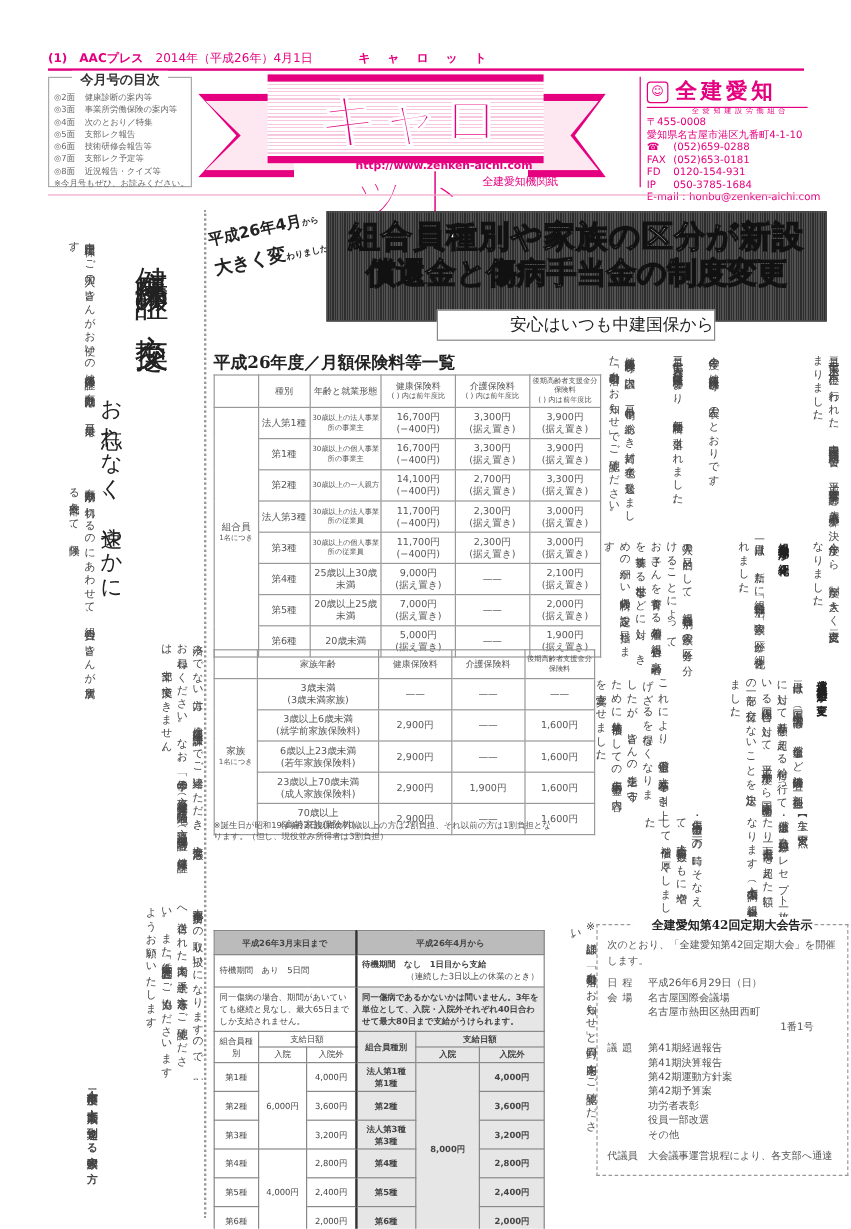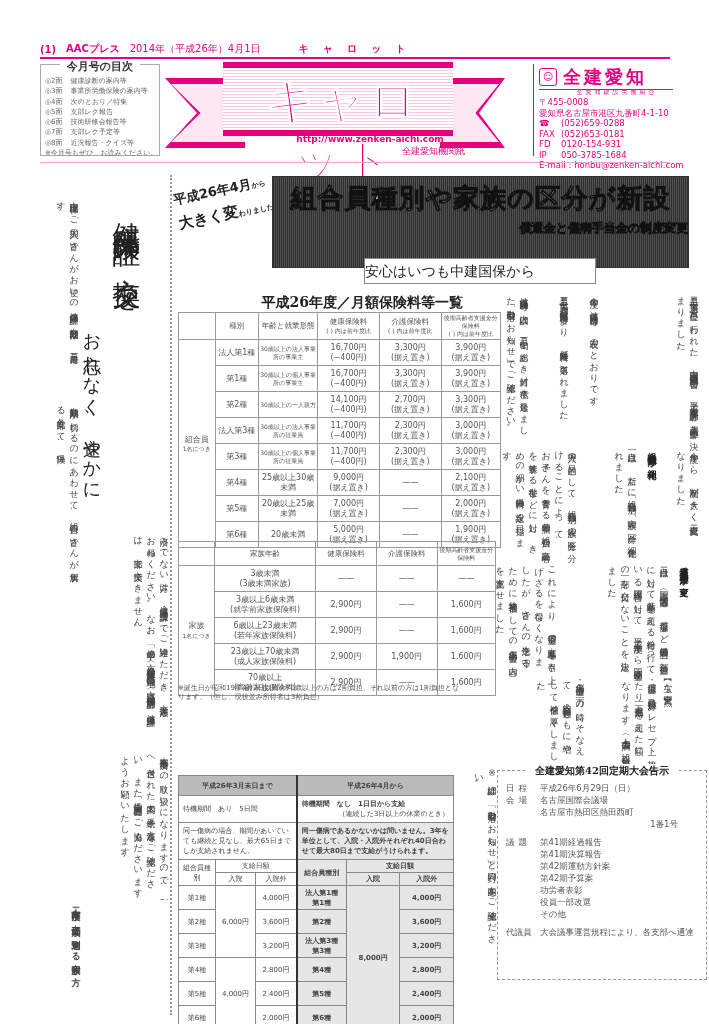--- a/index.html
+++ b/index.html
@@ -33,42 +33,42 @@
 #left-dots{position:absolute;left:170px;top:175px;width:2px;height:840px;border-left:2px dotted #999}
 #h-title{position:absolute;left:110px;top:200px;font-size:28px;font-family:"DejaVu Serif",serif;color:#222;letter-spacing:2px;line-height:32px}
 #h-sub{position:absolute;left:80px;top:330px;font-size:18px;font-family:"DejaVu Serif",serif;color:#222;line-height:24px}
 #kicker{position:absolute;left:178px;top:180px;width:105px;height:70px;transform:rotate(-12deg);font-weight:bold;color:#222}
 #kicker .k1{font-size:13px}
 #kicker .k1 small{font-size:7px}
 #kicker .k2{font-size:15px;margin-top:6px}
 #kicker .k2 small{font-size:7px}
 #headline{position:absolute;left:272px;top:176px;width:417px;height:92px;background:repeating-linear-gradient(90deg,#555 0 1px,#999 1px 2px),#777;background-blend-mode:multiply;background-color:#888;border:1px solid #333}
 #headline .h1{font-size:26px;font-weight:bold;color:#fff;text-align:center;-webkit-text-stroke:1px #111;letter-spacing:1px;line-height:34px;margin-top:4px;font-family:"DejaVu Sans",sans-serif}
-#headline .h2{font-size:12px;font-weight:bold;color:#fff;text-align:right;-webkit-text-stroke:1px #111;line-height:26px}
-#tagline{position:absolute;left:364px;top:258px;width:232px;height:26px;background:#fff;border:1px solid #888;text-align:left;font-size:14px;font-family:"DejaVu Serif",serif;color:#222;line-height:24px}
-#ptable-title{position:absolute;left:178px;top:294px;width:285px;text-align:right;font-family:"DejaVu Serif",serif;font-size:14px;font-weight:bold;color:#222}
+#headline .h2{font-size:25px;font-weight:bold;color:#fff;text-align:center;-webkit-text-stroke:1px #111;line-height:26px}
+#tagline{position:absolute;left:364px;top:258px;width:232px;height:26px;background:#fff;border:1px solid #888;text-align:right;font-size:14px;font-family:"DejaVu Serif",serif;color:#222;line-height:24px}
+#ptable-title{position:absolute;left:178px;top:294px;width:285px;text-align:left;font-family:"DejaVu Serif",serif;font-size:14px;font-weight:bold;color:#222}
 table{border-collapse:collapse}
 #ptable{position:absolute;left:178px;top:312px;width:323px;font-size:8px;color:#555}
 #ptable td,#ptable th{border:1px solid #999;text-align:center;font-weight:normal;padding:1px;line-height:10px}
 #ptable th{font-size:7.5px;height:26px}
 #ptable td{height:26px}
 #ptable .sm{font-size:6px;line-height:8px}
 #ftable{position:absolute;left:178px;top:541px;width:318px;font-size:8px;color:#555}
 #ftable td,#ftable th{border:1px solid #999;text-align:center;font-weight:normal;padding:1px;line-height:10px}
 #ftable th{font-size:7.5px;height:24px}
 #ftable td{height:26px}
 #notes{position:absolute;left:178px;top:684px;width:284px;font-size:7px;color:#555;line-height:8.6px}
 #btable{position:absolute;left:178px;top:775px;width:276px;font-size:7px;color:#444}
 #btable td{border:1px solid #888;text-align:center;padding:1px;height:24px}
 #btable .hd{background:#bbb;height:20px;font-weight:bold}
 #btable .new{background:#e6e6e6;font-weight:bold}
 #btable .txt{text-align:left;padding:3px 4px;font-size:7px;line-height:10px}
 #btable .mid{height:13px}
 #notice{position:absolute;left:497px;top:770px;width:210px;height:210px;border:1px dashed #999;padding:6px 8px;font-size:8.5px;color:#555}
-#notice h4{font-family:"DejaVu Serif",serif;font-size:10px;color:#222;text-align:center;margin:-13px auto 4px;background:#fff;width:150px}
+#notice h4{font-family:"DejaVu Serif",serif;font-size:10px;color:#222;text-align:right;margin:-13px auto 4px;background:#fff;width:150px}
 #notice .intro{line-height:13px;margin-bottom:6px}
 #notice .row{display:flex;line-height:12px}
 #notice .lab{width:34px;flex:none;letter-spacing:4px}
 #notice .gap{height:6px}
 #side-note{position:absolute;left:470px;top:768px;height:190px}
 </style>
 </head>
 <body>
 
 <div id="topline">
@@ -436,20 +436,21 @@
 <div class="vt" style="position:absolute;left:560px;top:560px;height:110px;width:110px">二点目は、国（厚生労働省）は、償還金など被保険者の一部負担金に対して基準額を超える給付を行っている国保組合に対して、平成二十六年度から国庫補助金の一部を交付しないことを決定しました。</div>
 <div class="vt" style="position:absolute;left:466px;top:560px;height:110px;width:92px">これにより、償還金の支給基準を引き上げざるを得なくなりましたが、皆さんの生活を守るために休業補償としての傷病手当金の内容を充実させました。</div>
 <div class="vt" style="position:absolute;left:660px;top:675px;height:85px;width:14px">【主な変更点】</div>
 <div class="vt" style="position:absolute;left:590px;top:675px;height:85px;width:68px">・償還金は自己負担分がレセプト一枚当たり一万七千五百円を超えた額になります。（七十歳未満の組合員対象）</div>
 <div class="vt" style="position:absolute;left:466px;top:675px;height:85px;width:120px">・傷病手当金は万一の時にそなえて、支給金額・日数ともに増やして補償を厚くしました。</div>
 
 <div class="vt" id="side-note" style="width:28px">※詳細は、「自動引落のお知らせ」と同封の案内をご確認ください。</div>
 
 <div id="notice">
   <h4>全建愛知第42回定期大会告示</h4>
+  <div class="intro">次のとおり、「全建愛知第42回定期大会」を開催します。</div>
   <div class="row">
       <span class="lab">日程</span>
       <span>平成26年6月29日（日）</span>
     </div>
   <div class="row">
       <span class="lab">会場</span>
       <span>名古屋国際会議場</span>
     </div>
   <div class="row">
       <span class="lab"></span>

